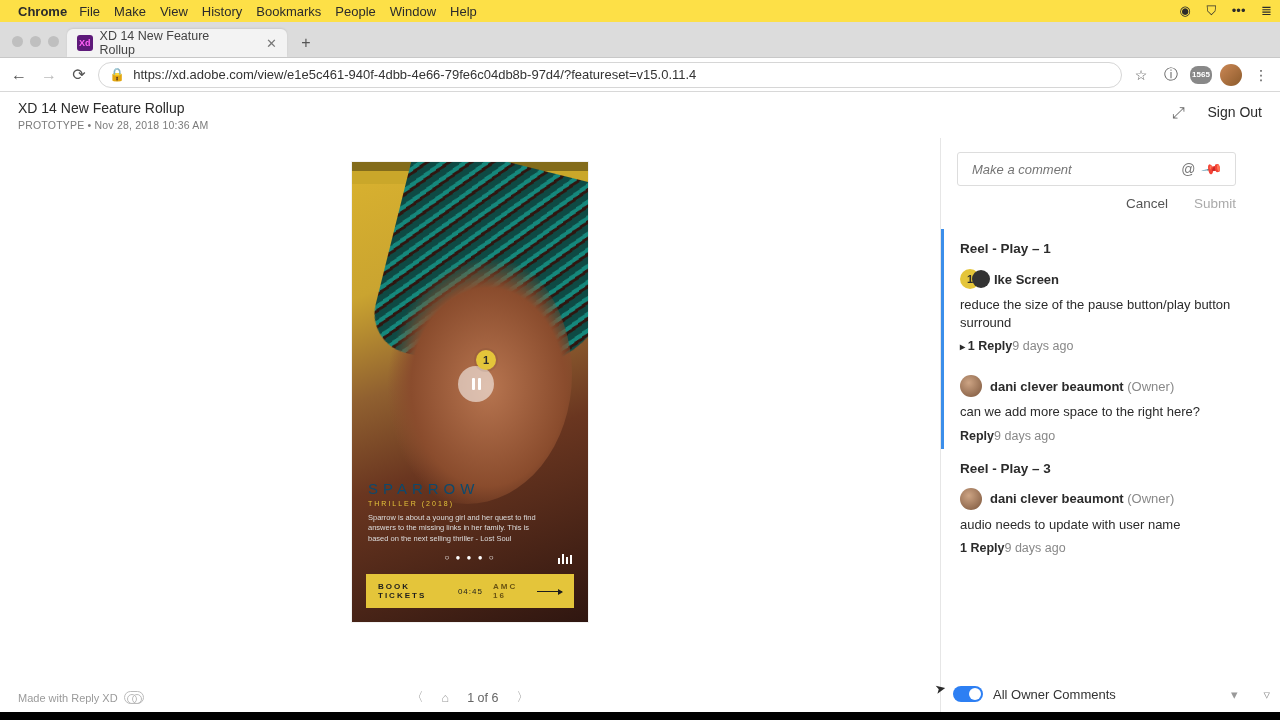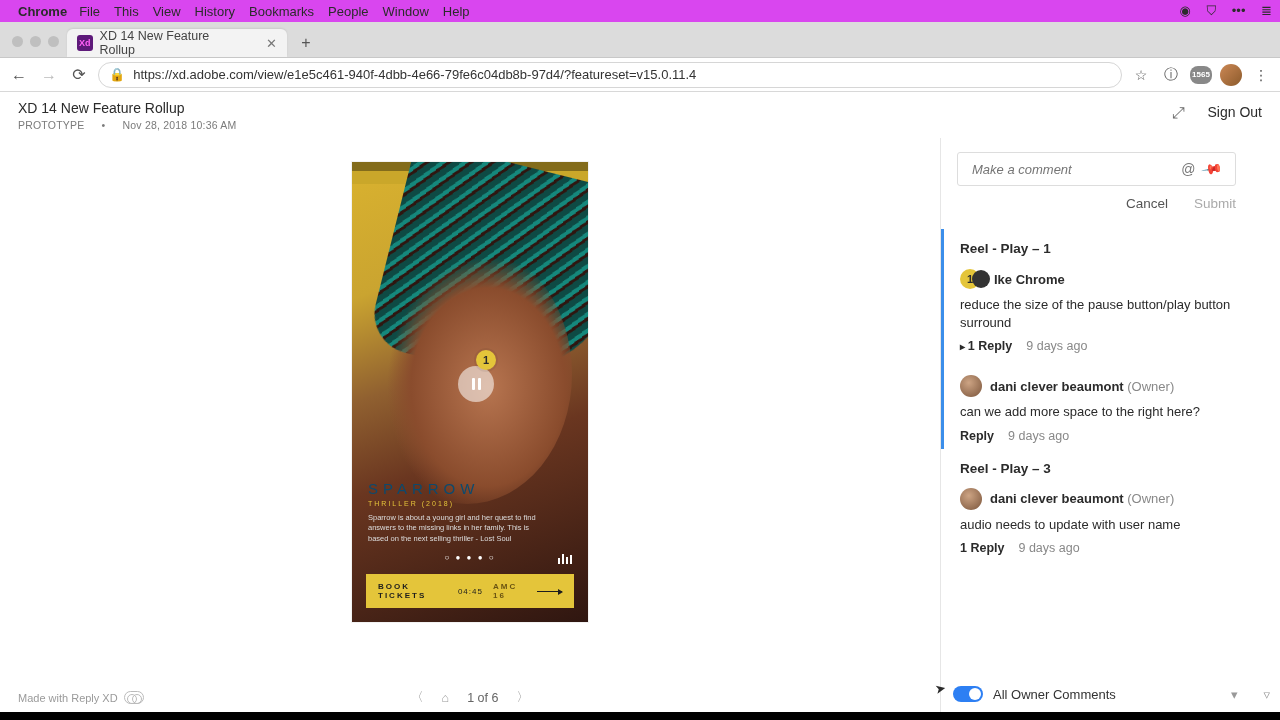--- a/index.html
+++ b/index.html
@@ -1,19 +1,19 @@
 <!DOCTYPE html>
 <html><head>
 <meta charset="utf-8">
 <style>
   * { box-sizing: border-box; margin: 0; padding: 0; font-family: -apple-system, BlinkMacSystemFont, "Segoe UI", Helvetica, Arial, sans-serif; }
   body { width:1280px; height:720px; overflow:hidden; background:#fff; color:#2b2b2b; }
 
   
-  .menubar { height:22px; background:#d946ef; display:flex; align-items:center; padding:8px 8px; font-size:13px; }
+  .menubar { height:22px; background:#fde047; display:flex; align-items:center; padding:8px 8px; font-size:13px; }
   .menubar .apple { font-size:14px; margin-right:10px; }
   .menubar .app { font-weight:600; margin-right:12px; }
   .menubar .item { margin-right:14px; }
   .menubar .spacer{ flex:1; }
   .menubar .right svg, .menubar .right span{ margin-left:12px; }
 
   
   .tabstrip { height:36px; background:#dcdcdc; display:flex; align-items:flex-end; padding-left:6px; border-bottom:1px solid #c8c8c8;}
   .traffic { display:flex; gap:7px; align-items:center; padding:0 8px 10px 6px;}
   .traffic span{ width:11px; height:11px; border-radius:50%; background:#bfbfbf; display:inline-block;}
@@ -94,41 +94,41 @@
   .section.noline{ border-left:3px solid transparent;}
   .section .title{ font-size:13.5px; font-weight:600; margin-bottom:12px;}
   .crow{ display:flex; align-items:center; gap:8px; margin-bottom:6px;}
   .numAv{ position:relative; width:26px;height:22px;}
   .numAv .n{ width:20px;height:20px;border-radius:50%; background:#e4c53a;color:#2b2b2b; font-size:11px;font-weight:700; display:flex;align-items:center;justify-content:center; position:absolute; left:0; top:1px;}
   .numAv .av{ width:18px;height:18px;border-radius:50%; background:#333; position:absolute; left:12px; top:2px;}
   .av2{ width:22px;height:22px;border-radius:50%; background:radial-gradient(circle at 40% 35%, #cda484, #7a543a);}
   .uname{ font-size:13px; font-weight:600; color:#2b2b2b;}
   .owner{ font-weight:400; color:#888;}
   .ctext{ font-size:13px; color:#2b2b2b; margin:4px 0 8px; line-height:1.35;}
-  .meta{ font-size:12.5px; color:#888; display:flex; gap:14px; align-items:center;}
+  .meta{ font-size:12.5px; color:#888; display:flex; align-items:center;}
   .meta .reply{ color:#2b2b2b; font-weight:600;}
   .meta .expand::before{content:'▸ '; font-size:10px;}
 
   .panelFoot{ position:absolute; bottom:10px; left:12px; right:10px; display:flex; align-items:center; gap:10px; font-size:13px; color:#333;}
   .toggle{ width:30px;height:16px;background:#2d7ff3;border-radius:9px; position:relative;}
   .toggle::after{content:'';position:absolute; right:2px; top:2px; width:12px;height:12px;background:#fff;border-radius:50%;}
   .panelFoot .grow{flex:1;}
   .funnel{ color:#999;}
   .cursor{ position:absolute; bottom:16px; right:334px; font-size:13px; transform:rotate(-12deg);}
 
   .blackbar{position:absolute; bottom:0; left:0; right:0; height:8px; background:#000;}
 </style>
 </head>
 <body>
 
 <div class="menubar">
   <span class="apple"></span>
   <span class="app">Chrome</span>
   <span class="item">File</span>
-  <span class="item">This</span>
+  <span class="item">Make</span>
   <span class="item">View</span>
   <span class="item">History</span>
   <span class="item">Bookmarks</span>
   <span class="item">People</span>
   <span class="item">Window</span>
   <span class="item">Help</span>
   <span class="spacer"></span>
   <span class="right">
     <span>◉</span>
     <span>⛉</span>
@@ -253,21 +253,21 @@
     </div>
 
     <div class="thread">
       <div class="section">
         <div class="title">Reel - Play – 1</div>
         <div class="crow">
           <div class="numAv">
             <span class="n">1</span>
               <span class="av"></span>
           </div>
-          <span class="uname">Ike Chrome</span>
+          <span class="uname">Ike Screen</span>
         </div>
         <div class="ctext">reduce the size of the pause button/play button surround</div>
         <div class="meta">
           <span class="reply expand">1 Reply</span>
           <span>9 days ago</span>
         </div>
 
         <div class="crow" style="margin-top:22px;">
           <span class="av2"></span>
           <span class="uname">

